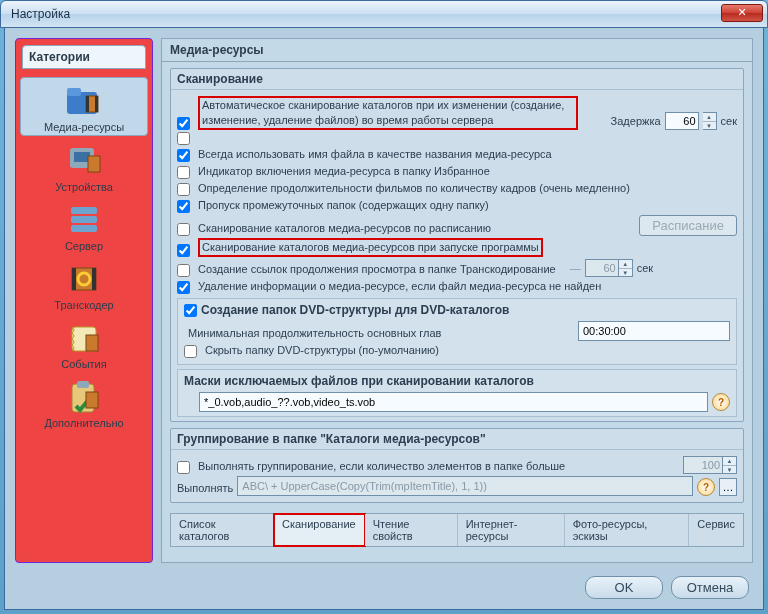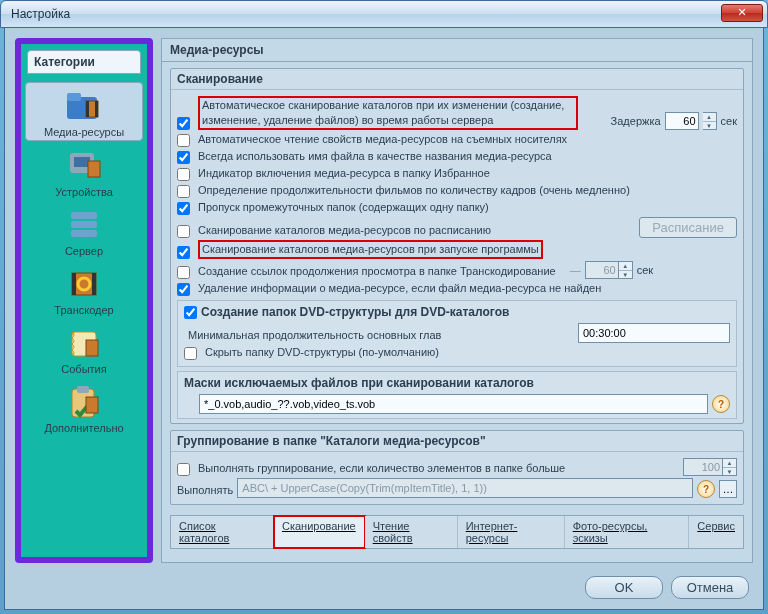--- a/index.html
+++ b/index.html
@@ -43,22 +43,22 @@
     background: #b6cfe0;
     border: 1px solid #3d6a9e;
     border-top: none;
     padding: 10px;
   }
   .layout { display: flex; height: calc(100% - 36px); gap: 8px; }
 
   
   .sidebar-panel {
     width: 138px;
-    background: #14b8a6;
-    border: 6px solid #6d28d9;
+    background: #ef4444;
+    border: 1px solid #6d28d9;
     border-radius: 4px;
     position: relative;
     padding-top: 6px;
   }
   .sidebar-tab {
     position: relative;
     margin: 0 6px 4px 6px;
     background: #eef6fb;
     border: 1px solid #8aa7bd;
     border-radius: 4px 4px 0 0;
@@ -179,21 +179,20 @@
     display:inline-flex; align-items:center; justify-content:center;
     cursor:pointer;
   }
   .help-ic::after { content:"?"; font-weight:bold; color:#b35b00; font-size:10px; }
 
   .tabbar {
     display:flex; gap:0;
     border:1px solid #8aa7bd;
     background:#cdddea;
     margin-top:4px;
-    text-decoration:underline;
   }
   .tabbar .tab {
     padding:4px 8px;
     border-right:1px solid #a7bfd0;
     font-size:11px;
     color:#2c3e50;
     cursor:pointer;
     background:#cdddea;
   }
   .tabbar .tab.active { background:#e3eef5; }
@@ -293,21 +292,20 @@
                 <input class="num" value="60" style="">
                 <span class="spin">
                     <div>▲</div>
                     <div>▼</div>
                   </span>
                 <span class="label-text">сек</span>
               </span>
             </div>
             <div class="row">
                 <input type="checkbox" style="">
-                <span class="label-text">Автоматическое чтение свойств медиа-ресурсов на съемных носителях</span>
               </div>
             <div class="row">
                 <input type="checkbox" checked="" style="">
                 <span class="label-text">Всегда использовать имя файла в качестве названия медиа-ресурса</span>
               </div>
             <div class="row">
                 <input type="checkbox" style="">
                 <span class="label-text">Индикатор включения медиа-ресурса в папку Избранное</span>
               </div>
             <div class="row">

